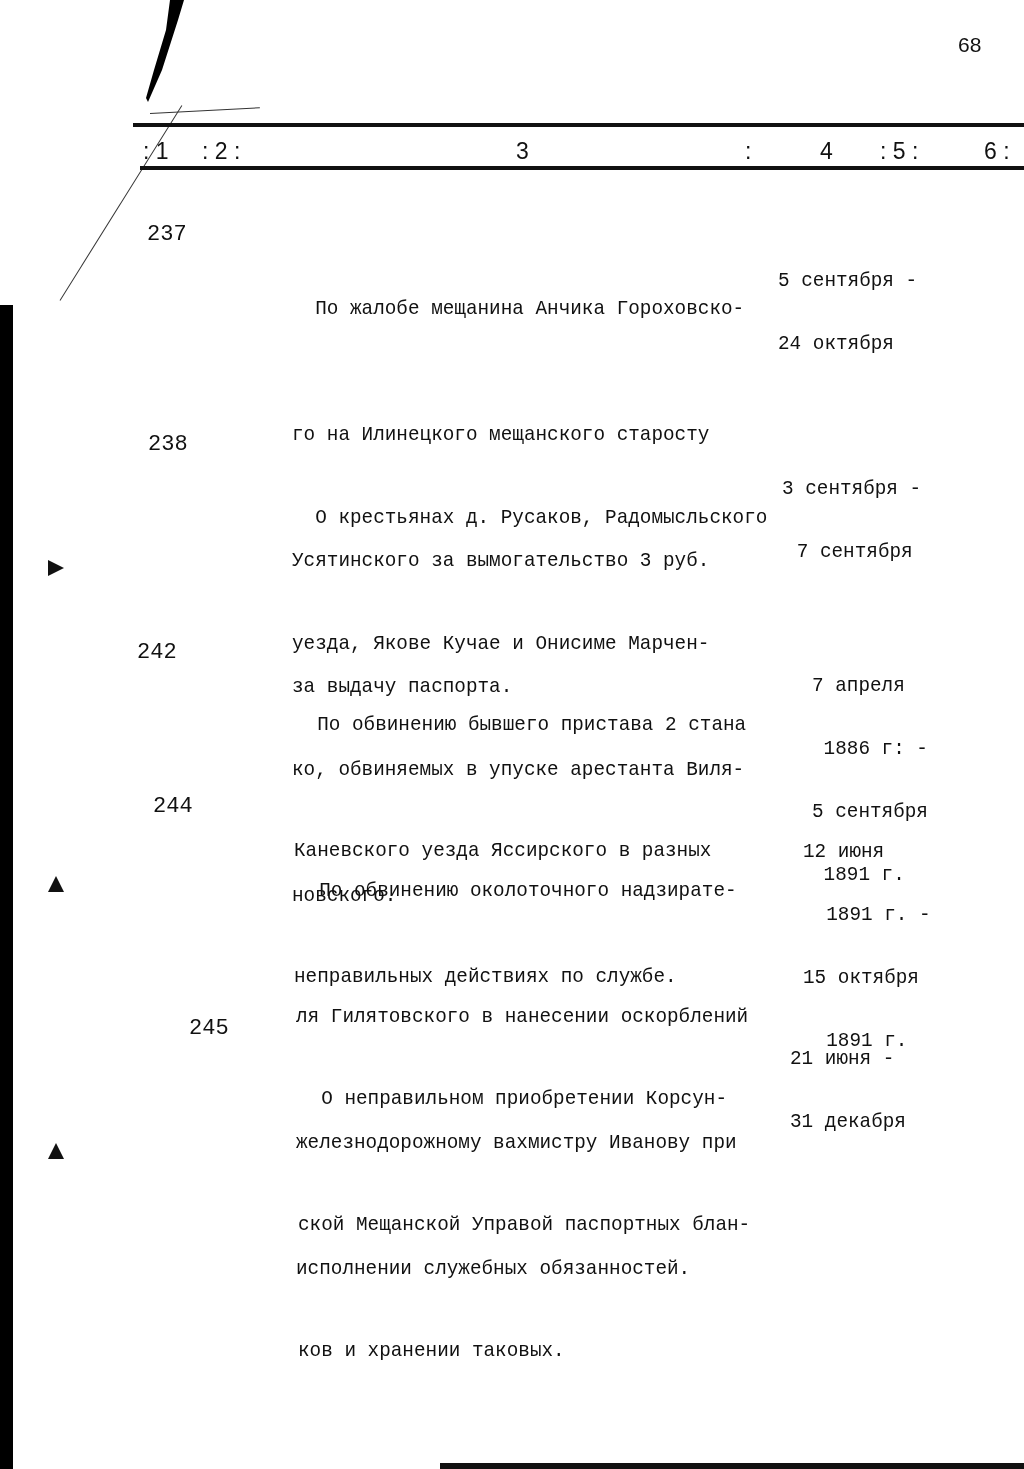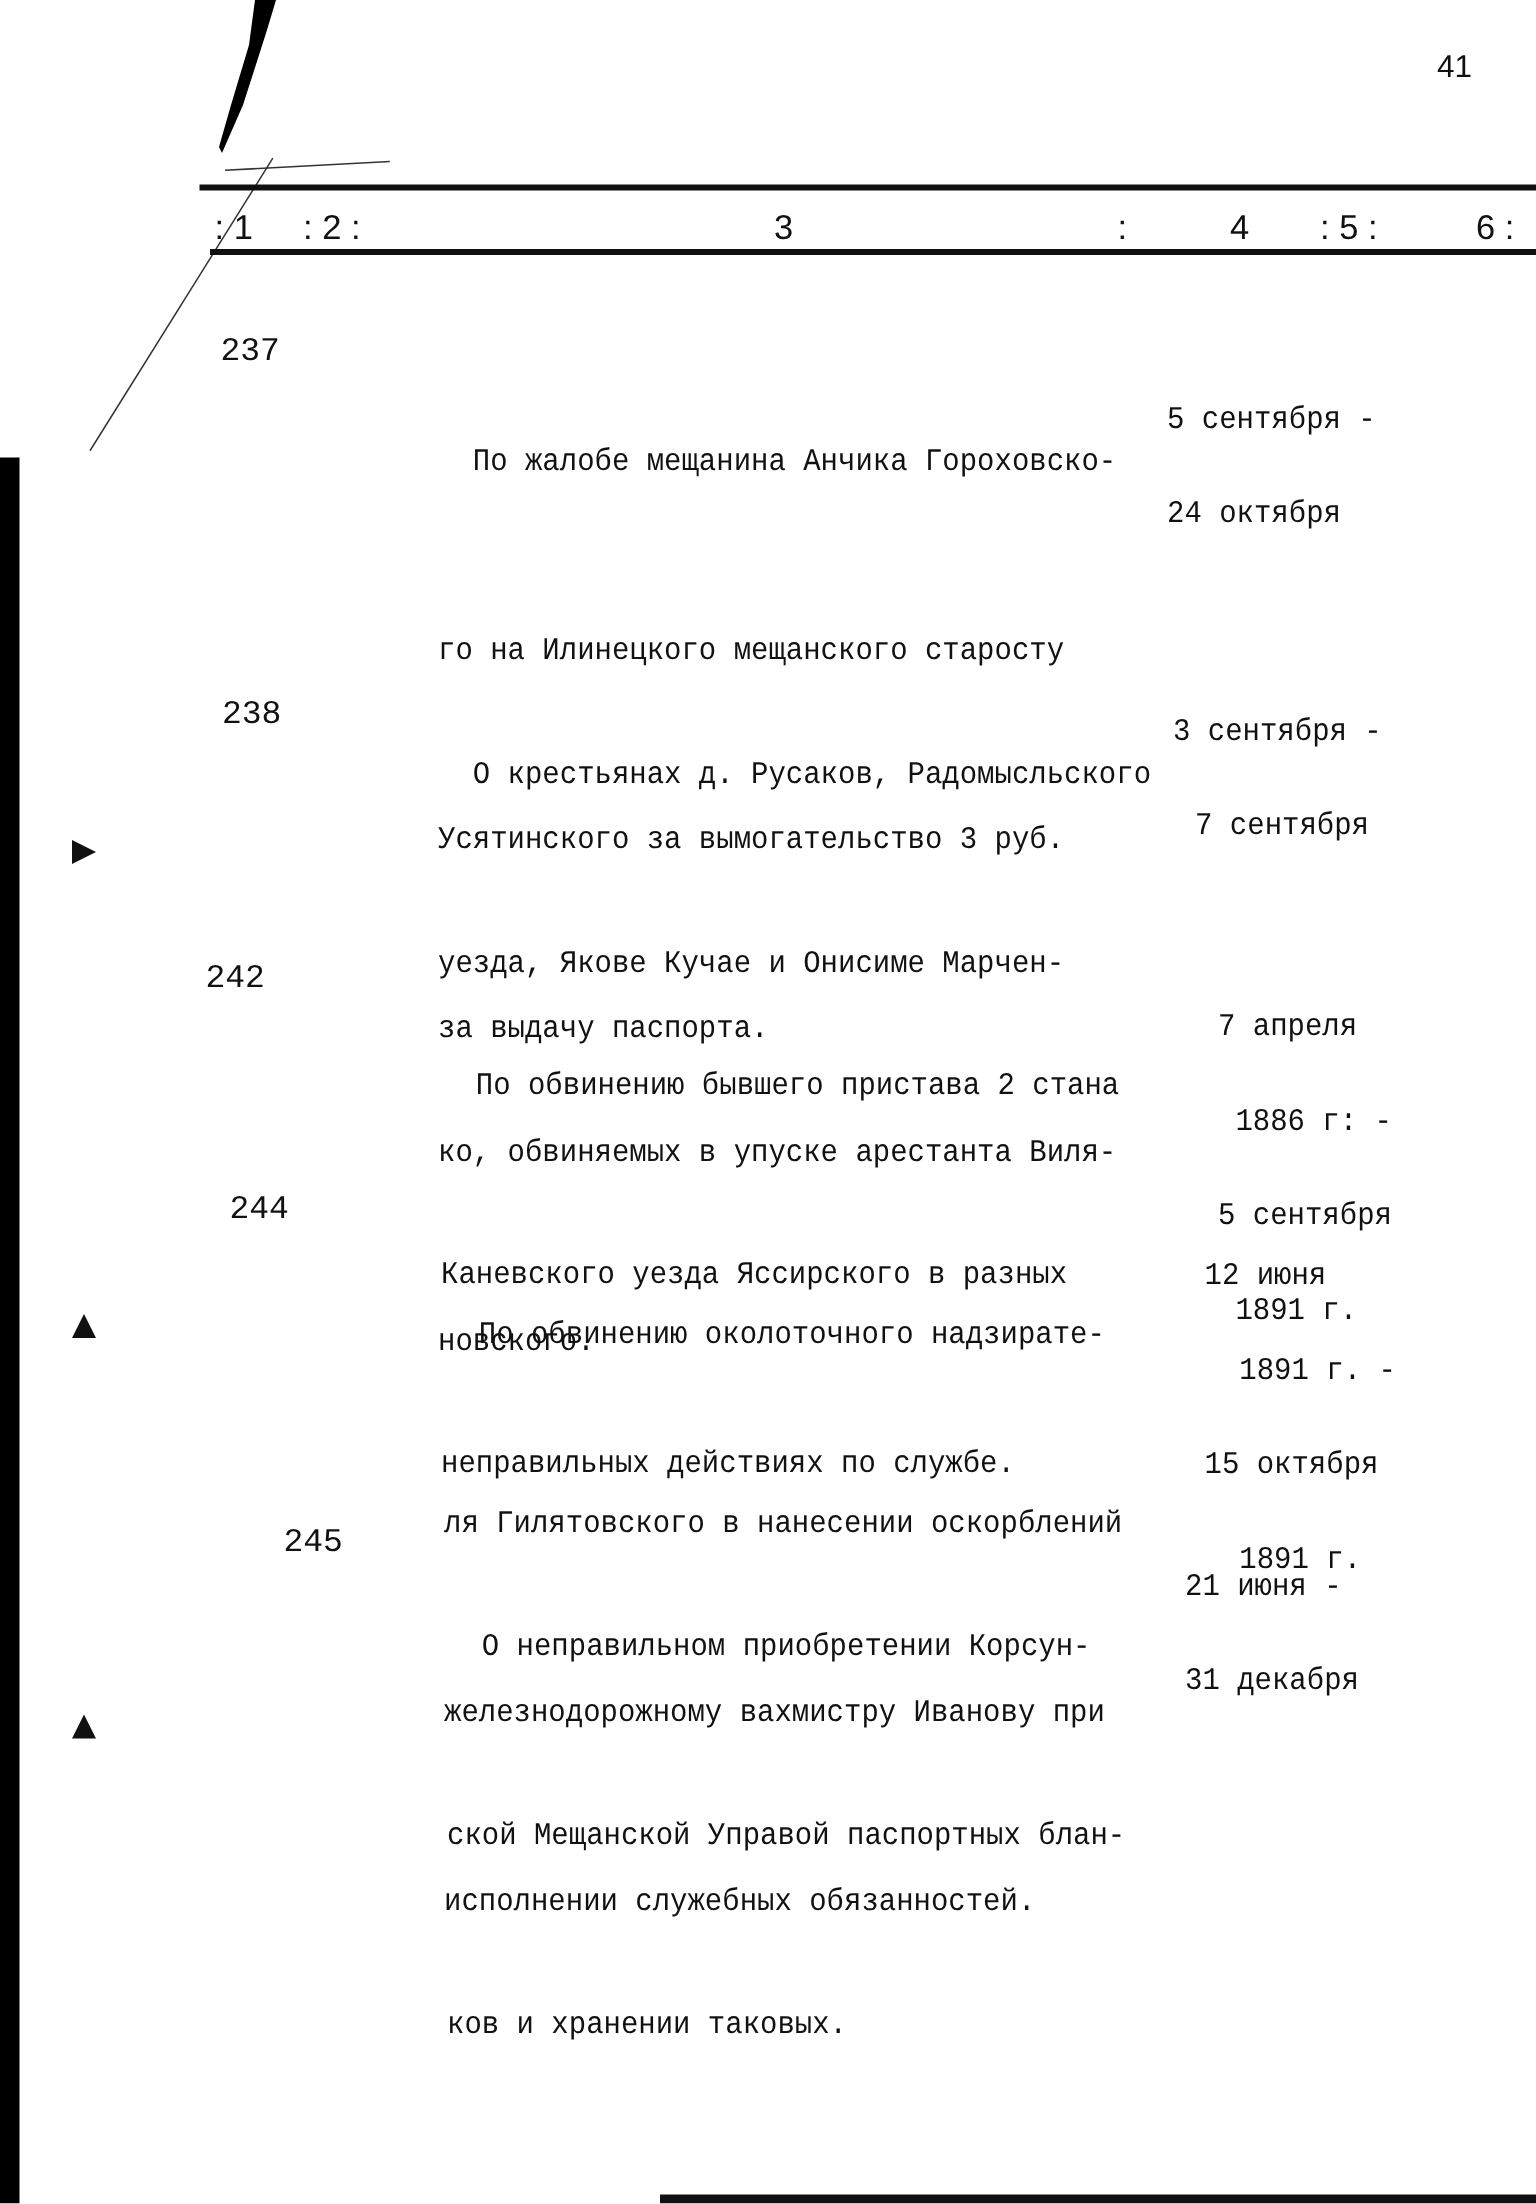--- a/index.html
+++ b/index.html
@@ -54,21 +54,21 @@
 
 <div class="scan-edge-left"></div>
 
 <svg class="scan-fold" viewBox="0 0 44 110" width="44" height="110">
   <path d="M30,0 L44,0 L38,20 L22,70 L8,102 L6,98 L14,70 L26,30 Z" fill="#000"></path>
 </svg>
 
 <div class="diag-line" style="left:60px;top:300px;width:230px;transform:rotate(-58deg);"></div>
 <div class="diag-line" style="left:150px;top:113px;width:110px;transform:rotate(-3deg);"></div>
 
-<div class="page-number">41</div>
+<div class="page-number">68</div>
 
 <div class="rule rule-top"></div>
 <div class="rule rule-bottom"></div>
 
 <div>
   <span class="col-header" style="left:143px;">: 1</span>
   <span class="col-header" style="left:202px;">: 2 :</span>
   <span class="col-header" style="left:516px;">3</span>
   <span class="col-header" style="left:745px;">:</span>
   <span class="col-header" style="left:820px;">4</span>
@@ -84,21 +84,21 @@
     <div>Усятинского за вымогательство 3 руб.</div>
     <div>за выдачу паспорта.</div>
   </div>
   <div class="entry-dates" style="left:778px;top:228px;">
     <div>5 сентября -</div>
     <div>24 октября</div>
   </div>
 </div>
 
 <div class="entry">
-  <span class="entry-num" style="left:148px;top:432px;margin-top:32px;">238</span>
+  <span class="entry-num" style="left:148px;top:432px;">238</span>
   <div class="entry-text" style="left:292px;top:413px;">
     <div>  О крестьянах д. Русаков, Радомысльского</div>
     <div>уезда, Якове Кучае и Онисиме Марчен-</div>
     <div>ко, обвиняемых в упуске арестанта Виля-</div>
     <div>новского.</div>
   </div>
   <div class="entry-dates" style="left:782px;top:436px;">
     <div>3 сентября -</div>
     <div style="padding-left:16px;">7 сентября</div>
   </div>

